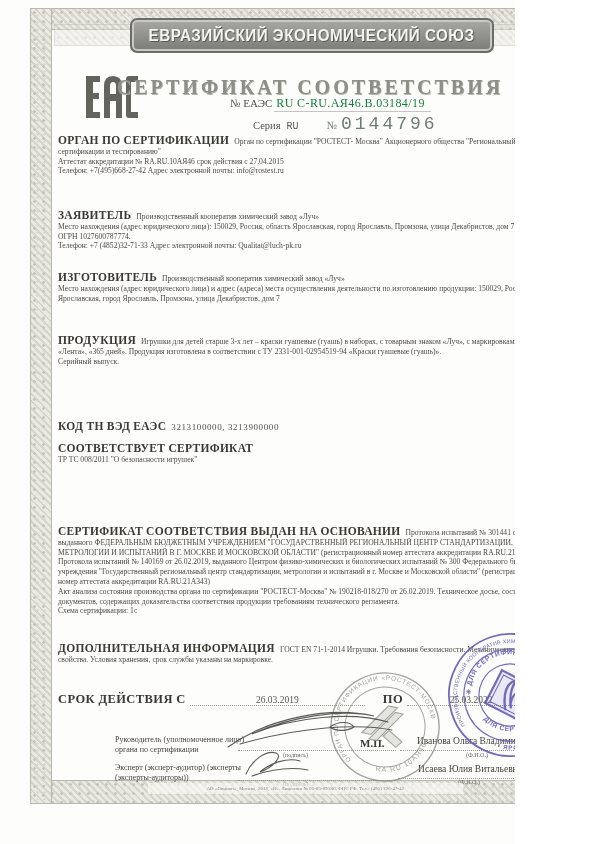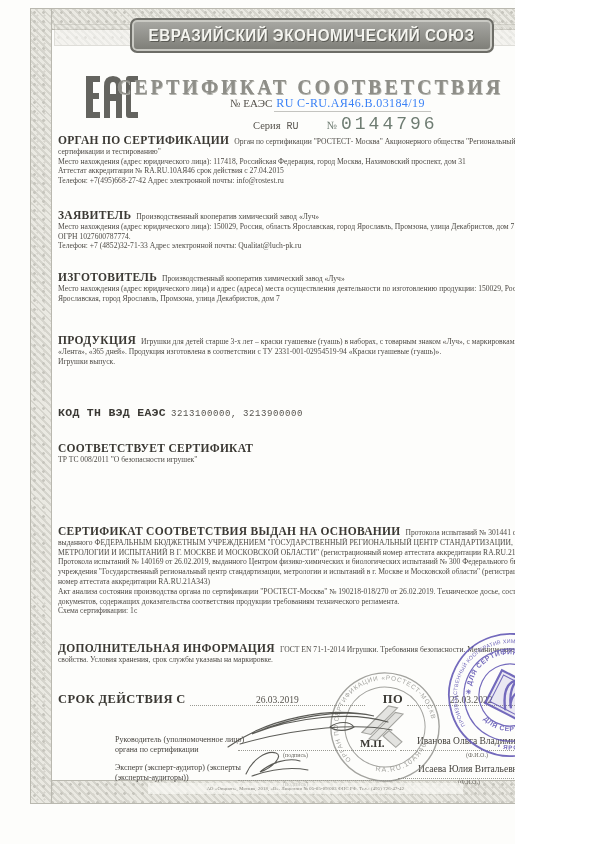--- a/index.html
+++ b/index.html
@@ -41,21 +41,21 @@
     text-shadow:1px 1px 0 #5a5a54;
   }
   .eac-logo{position:absolute;left:84px;top:74px;width:56px;height:46px;}
   .doc-title{
     position:absolute;left:60px;top:76px;width:500px;text-align:center;
     font-weight:bold;font-size:20px;letter-spacing:3px;color:#8e8e88;
     text-shadow:.6px .6px 0 #b3b3ad;white-space:nowrap;
   }
   .cert-no-row{position:absolute;left:230px;top:96px;font-size:11px;color:#53504a;white-space:nowrap;}
   .cert-no-row .val{
-    font-size:12px;letter-spacing:.4px;color:#3b82f6;
+    font-size:12px;letter-spacing:.4px;color:#15803d;
     border-bottom:1px solid rgba(150,150,143,.55);padding:0 6px 1px 2px;margin-left:2px;
   }
   .series-row{position:absolute;left:253px;top:114px;font-size:10.5px;color:#55524c;white-space:nowrap;}
   .series-row .ru{font-family:"Liberation Mono",monospace;font-size:10px;margin-left:6px;color:#5d5a54;}
   .series-row .blank-label{margin-left:28px;color:#6e7c72;font-size:11px;}
   .series-row .blank-no{
     font-family:"Liberation Mono",monospace;font-size:18px;letter-spacing:3px;color:#6e7c72;margin-left:4px;
   }
 
   
@@ -126,43 +126,42 @@
   <div class="cert-no-row">
     <span>№ ЕАЭС</span><span class="val">RU C-RU.АЯ46.B.03184/19</span>
   </div>
 
   <div class="series-row">
     <span>Серия</span><span class="ru">RU</span><span class="blank-label">№</span><span class="blank-no">0144796</span>
   </div>
 
   <div class="section" style="top:136px;">
     <p><span class="sh">ОРГАН ПО СЕРТИФИКАЦИИ</span><span>Орган по сертификации "РОСТЕСТ- Москва" Акционерного общества "Региональный орган по сертификации и тестированию"</span></p>
-    <p>Место нахождения (адрес юридического лица): 117418, Российская Федерация, город Москва, Нахимовский проспект, дом 31</p>
     <p>Аттестат аккредитации № RA.RU.10АЯ46 срок действия с 27.04.2015</p>
     <p>Телефон: +7(495)668-27-42 Адрес электронной почты: info@rostest.ru</p>
   </div>
 
   <div class="section" style="top:211px;">
     <p><span class="sh">ЗАЯВИТЕЛЬ</span><span>Производственный кооператив химический завод «Луч»</span></p>
     <p>Место нахождения (адрес юридического лица): 150029, Россия, область Ярославская, город Ярославль, Промзона, улица Декабристов, дом 7</p>
     <p>ОГРН 1027600787774.</p>
     <p>Телефон: +7 (4852)32-71-33 Адрес электронной почты: Qualitat@luch-pk.ru</p>
   </div>
 
   <div class="section" style="top:273px;">
     <p><span class="sh">ИЗГОТОВИТЕЛЬ</span><span>Производственный кооператив химический завод «Луч»</span></p>
     <p>Место нахождения (адрес юридического лица) и адрес (адреса) места осуществления деятельности по изготовлению продукции: 150029, Россия, область Ярославская, город Ярославль, Промзона, улица Декабристов, дом 7</p>
   </div>
 
   <div class="section" style="top:336px;">
     <p><span class="sh">ПРОДУКЦИЯ</span><span>Игрушки для детей старше 3-х лет – краски гуашевые (гуашь) в наборах, с товарным знаком «Луч», с маркировками «Ашан», «Лента», «365 дней». Продукция изготовлена в соответствии с ТУ 2331-001-02954519-94 «Краски гуашевые (гуашь)».</span></p>
-    <p>Игрушки выпуск.</p>
-  </div>
-
-  <div class="section" style="top:408px;font-family:Liberation Mono, monospace;">
+    <p>Серийный выпуск.</p>
+  </div>
+
+  <div class="section" style="top:422px;">
     <p><span class="sh">КОД ТН ВЭД ЕАЭС</span><span class="codes">3213100000, 3213900000</span></p>
   </div>
 
   <div class="section" style="top:444px;">
     <p><span class="sh">СООТВЕТСТВУЕТ СЕРТИФИКАТ</span></p>
     <p>ТР ТС 008/2011 "О безопасности игрушек"</p>
   </div>
 
   <div class="section" style="top:527px;">
     <p><span class="sh">СЕРТИФИКАТ СООТВЕТСТВИЯ  ВЫДАН НА ОСНОВАНИИ</span><span>Протокола испытаний № 301441 от 26.02.2019, выданного ФЕДЕРАЛЬНЫМ БЮДЖЕТНЫМ УЧРЕЖДЕНИЕМ "ГОСУДАРСТВЕННЫЙ РЕГИОНАЛЬНЫЙ ЦЕНТР СТАНДАРТИЗАЦИИ, МЕТРОЛОГИИ И ИСПЫТАНИЙ В Г. МОСКВЕ И МОСКОВСКОЙ ОБЛАСТИ" (регистрационный номер аттестата аккредитации RA.RU.21А365). Протокола испытаний № 140169 от 26.02.2019, выданного Центром физико-химических и биологических испытаний № 300 Федерального бюджетного учреждения "Государственный региональный центр стандартизации, метрологии и испытаний в г. Москве и Московской области" (регистрационный номер аттестата аккредитации RA.RU.21А343)</span></p>

